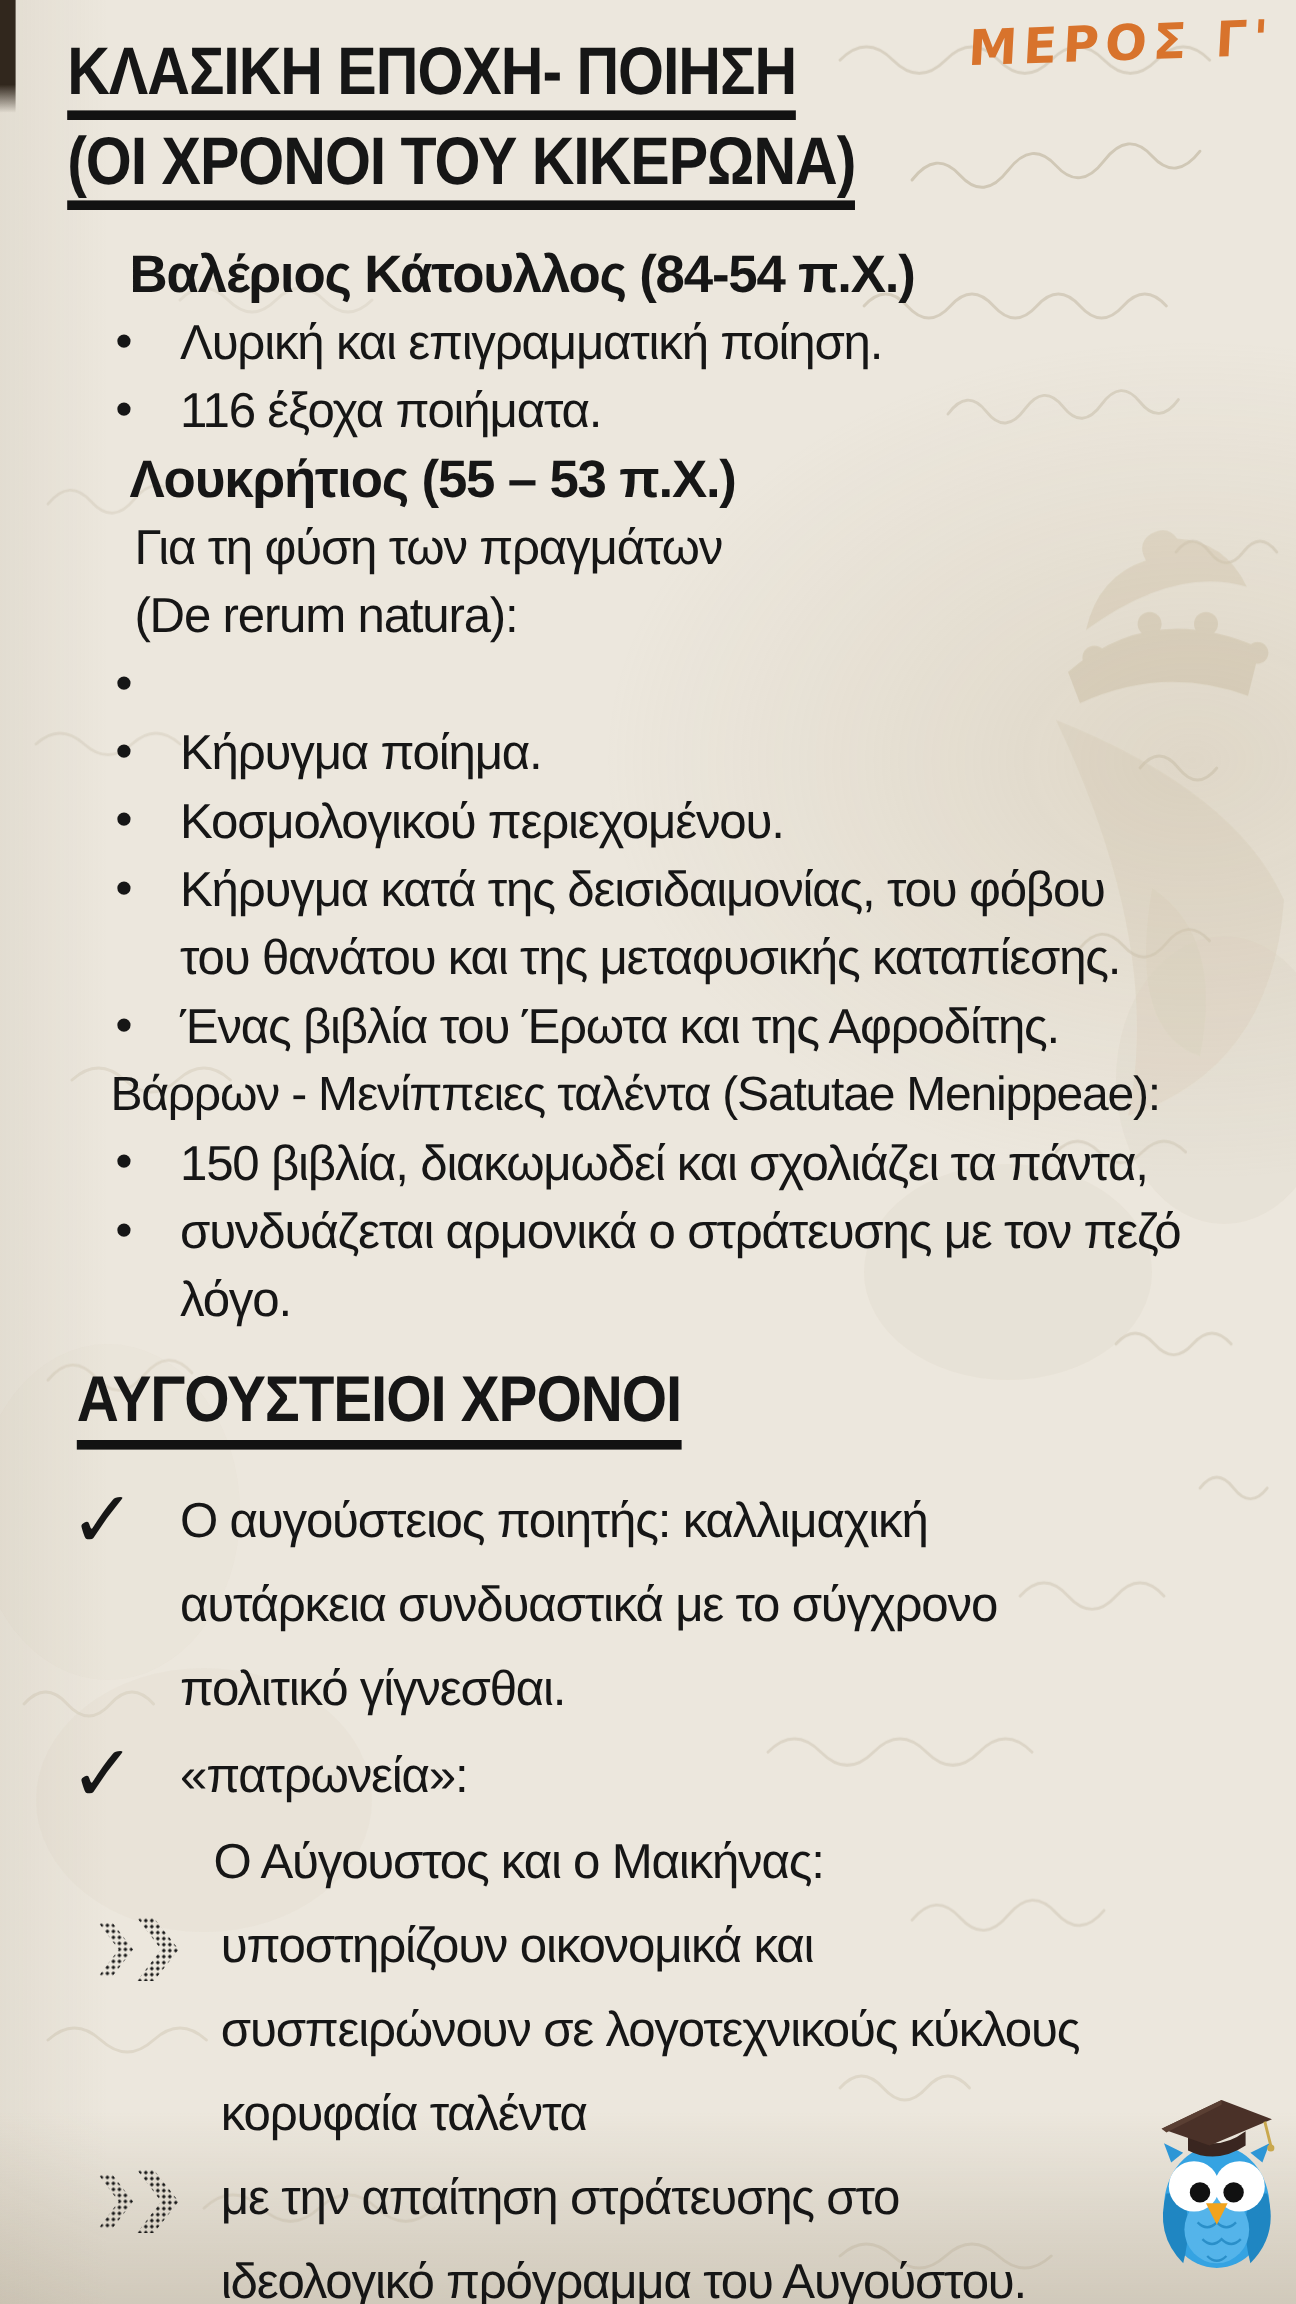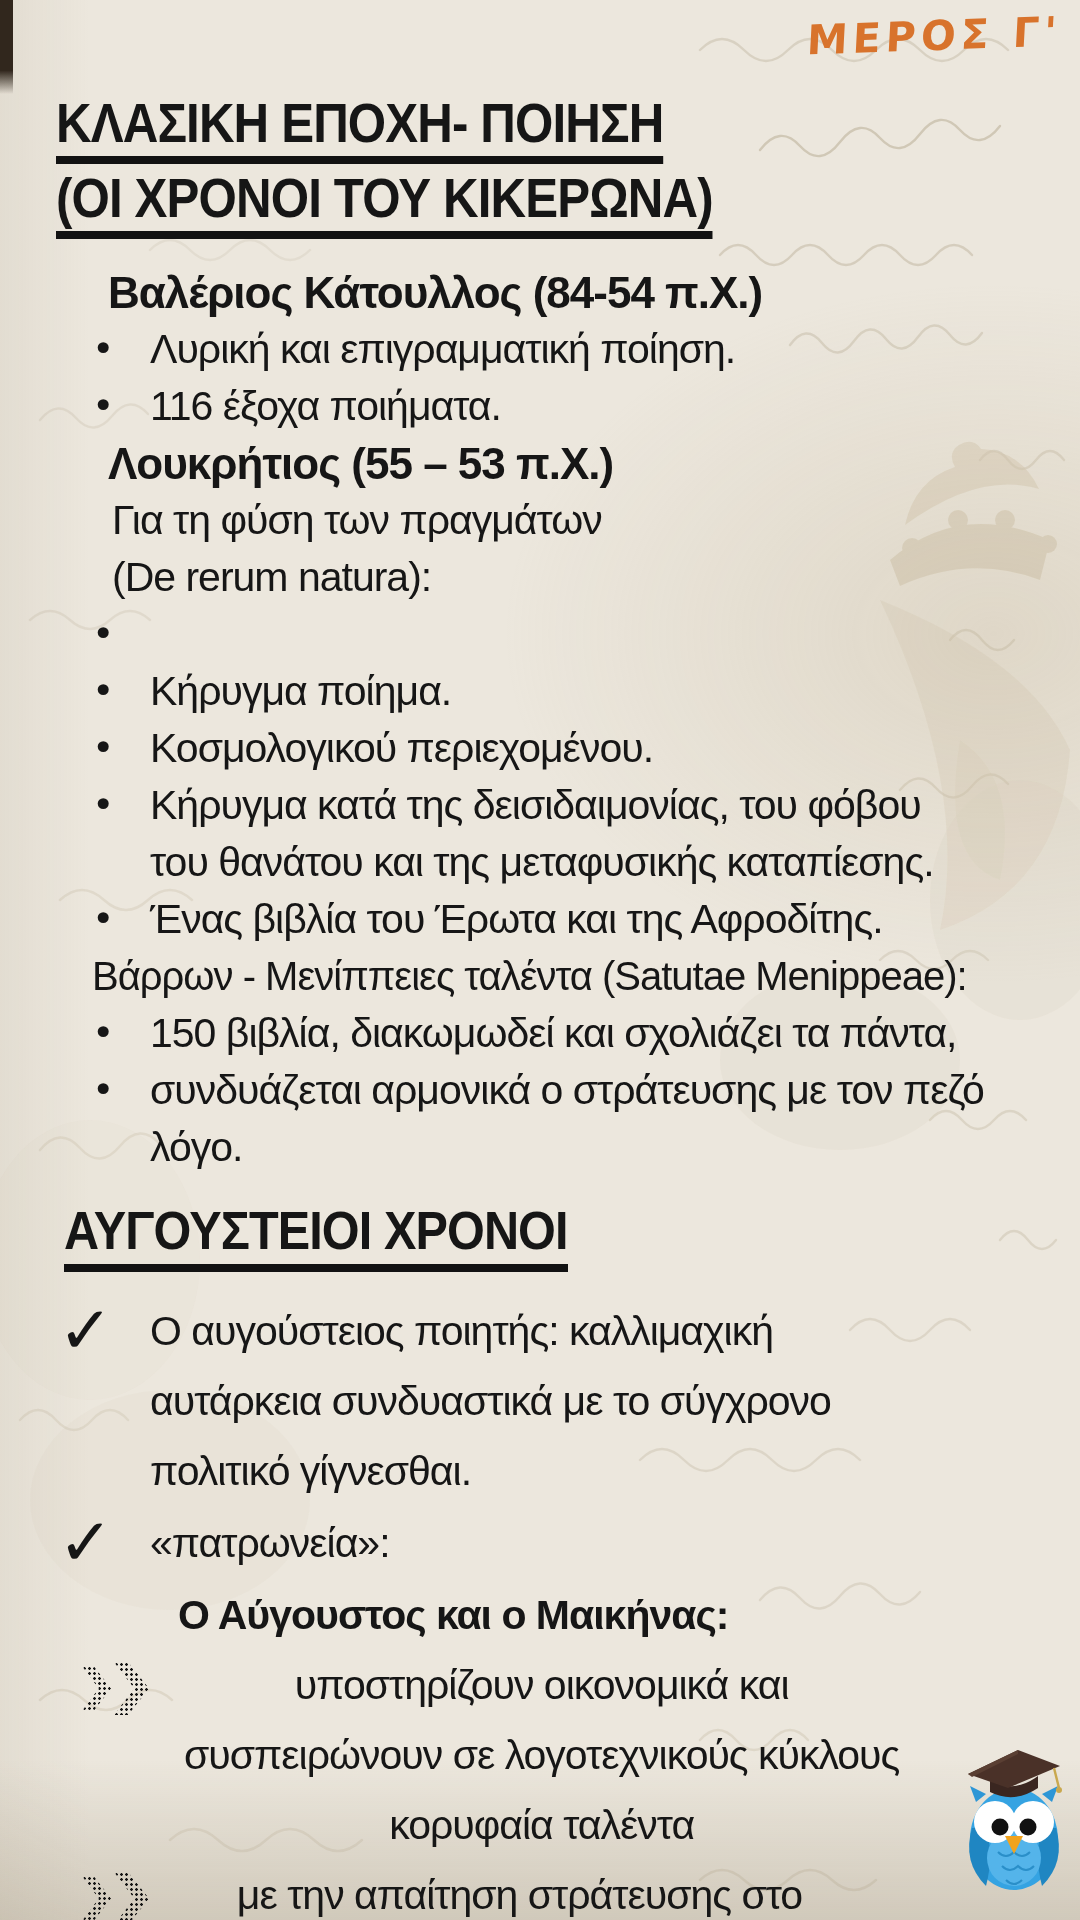--- a/index.html
+++ b/index.html
@@ -14,21 +14,21 @@
     position:absolute;inset:0;pointer-events:none;
     background:
       linear-gradient(to top, rgba(146,133,108,.30), rgba(146,133,108,0) 160px),
       linear-gradient(to right, rgba(146,133,108,.10), rgba(146,133,108,0) 90px),
       radial-gradient(ellipse 700px 500px at 92% 33%, rgba(190,175,145,.28), rgba(190,175,145,0) 70%);
   }
   .corner-notch{
     position:absolute;left:0;top:0;width:13px;height:94px;
     background:linear-gradient(to bottom,#31271d 75%,rgba(49,39,29,0));
   }
-  .content{position:absolute;inset:0;padding-top:64px;margin-top:30px;}
+  .content{position:absolute;inset:0;padding-top:30px;}
 
   .part-label{
     position:absolute;top:12px;right:18px;
     font-family:"DejaVu Sans",sans-serif;
     font-weight:700;font-size:41px;letter-spacing:5px;
     transform:rotate(-2deg) skewX(-5deg);
   }
 
   .title-block{margin-left:56px;margin-bottom:20px;}
   .title-line{
@@ -64,23 +64,23 @@
     border-bottom:8px solid #121212;padding-bottom:6px;white-space:nowrap;
   }
 
   .crow{display:flex;margin-left:58px;}
   .check{
     width:92px;flex:none;font-family:"DejaVu Sans",sans-serif;
     font-size:66px;font-weight:700;line-height:74px;
   }
   .ctxt{font-size:41px;line-height:70px;letter-spacing:-1px;white-space:pre-line;padding-top:2px;}
 
-  .subh{margin-left:178px;font-size:41px;font-weight:700;line-height:70px;letter-spacing:-1px;}
-
-  .arow{display:flex;margin-left:82px;text-align:center;}
+  .subh{margin-left:178px;font-size:41px;font-weight:400;line-height:70px;letter-spacing:-1px;}
+
+  .arow{display:flex;margin-left:82px;}
   .chevs{width:102px;flex:none;display:flex;gap:3px;padding-top:12px;}
   .chev{
     width:35px;height:53px;
     background:radial-gradient(circle,#141414 1.2px,rgba(0,0,0,0) 1.5px);
     background-size:5px 5px;
     clip-path:polygon(0 0,40% 0,100% 50%,40% 100%,0 100%,58% 50%);
   }
   .chev.first{width:29px;height:45px;margin-top:4px;}
   .atxt{font-size:41px;line-height:70px;letter-spacing:-1px;white-space:pre-line;}
 

